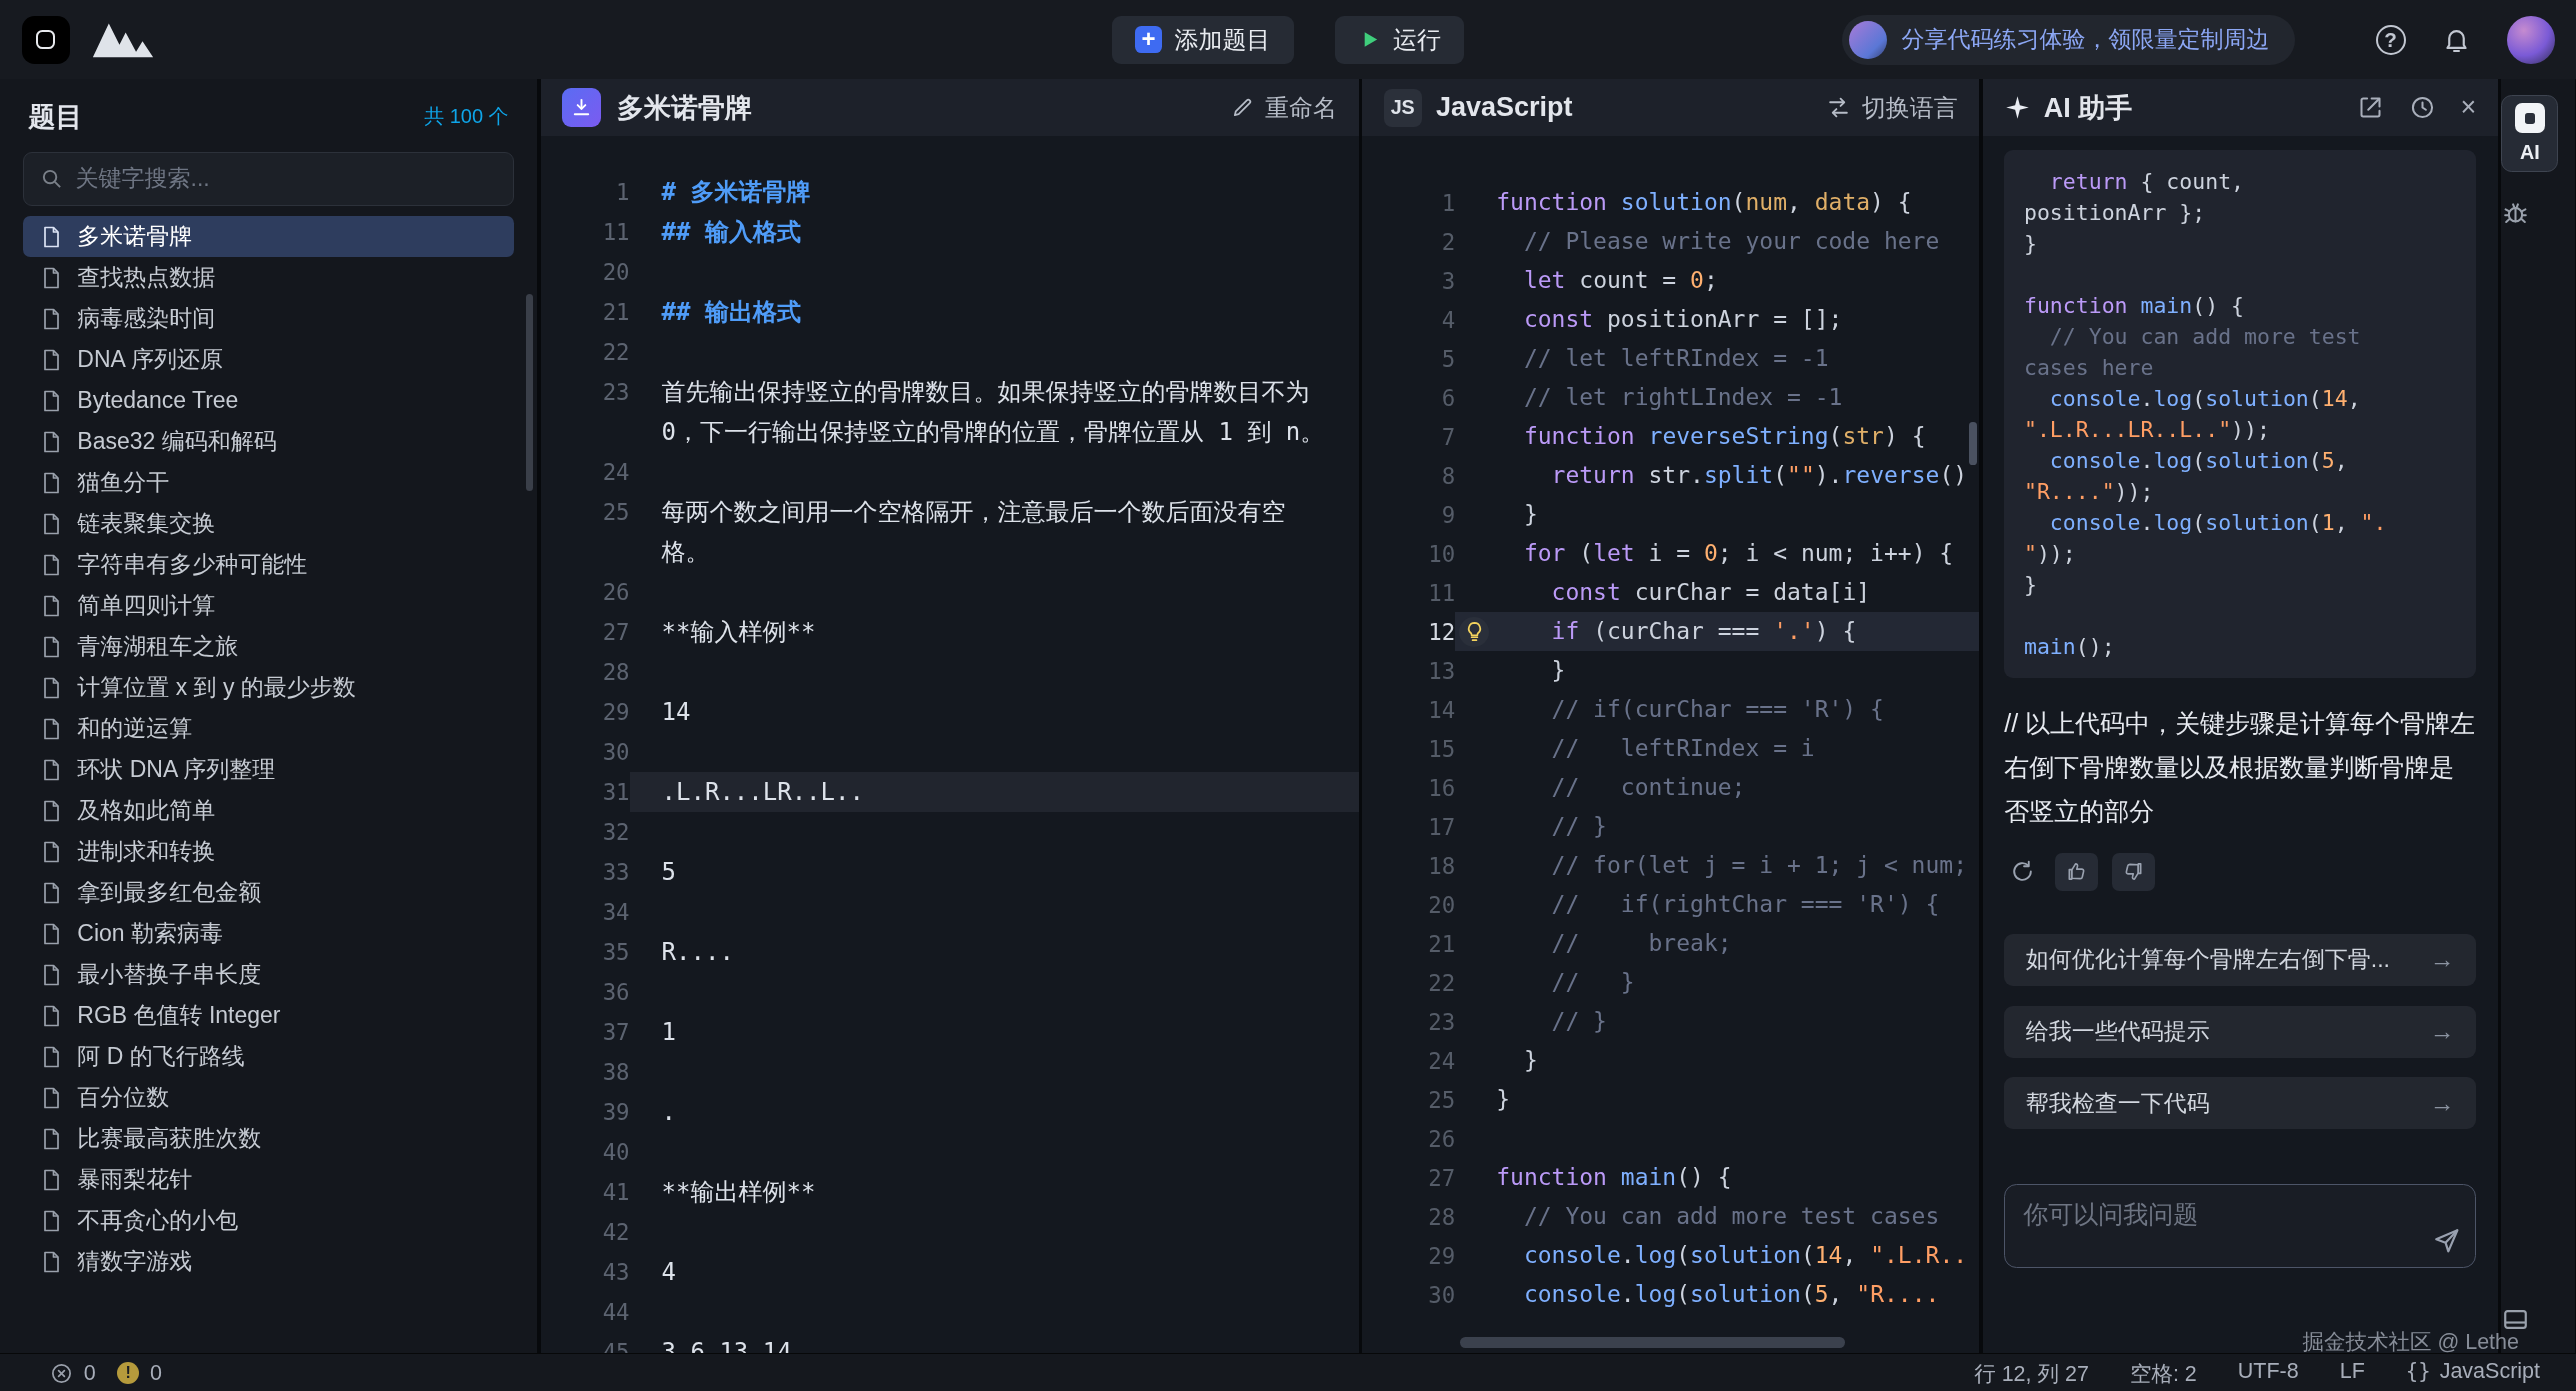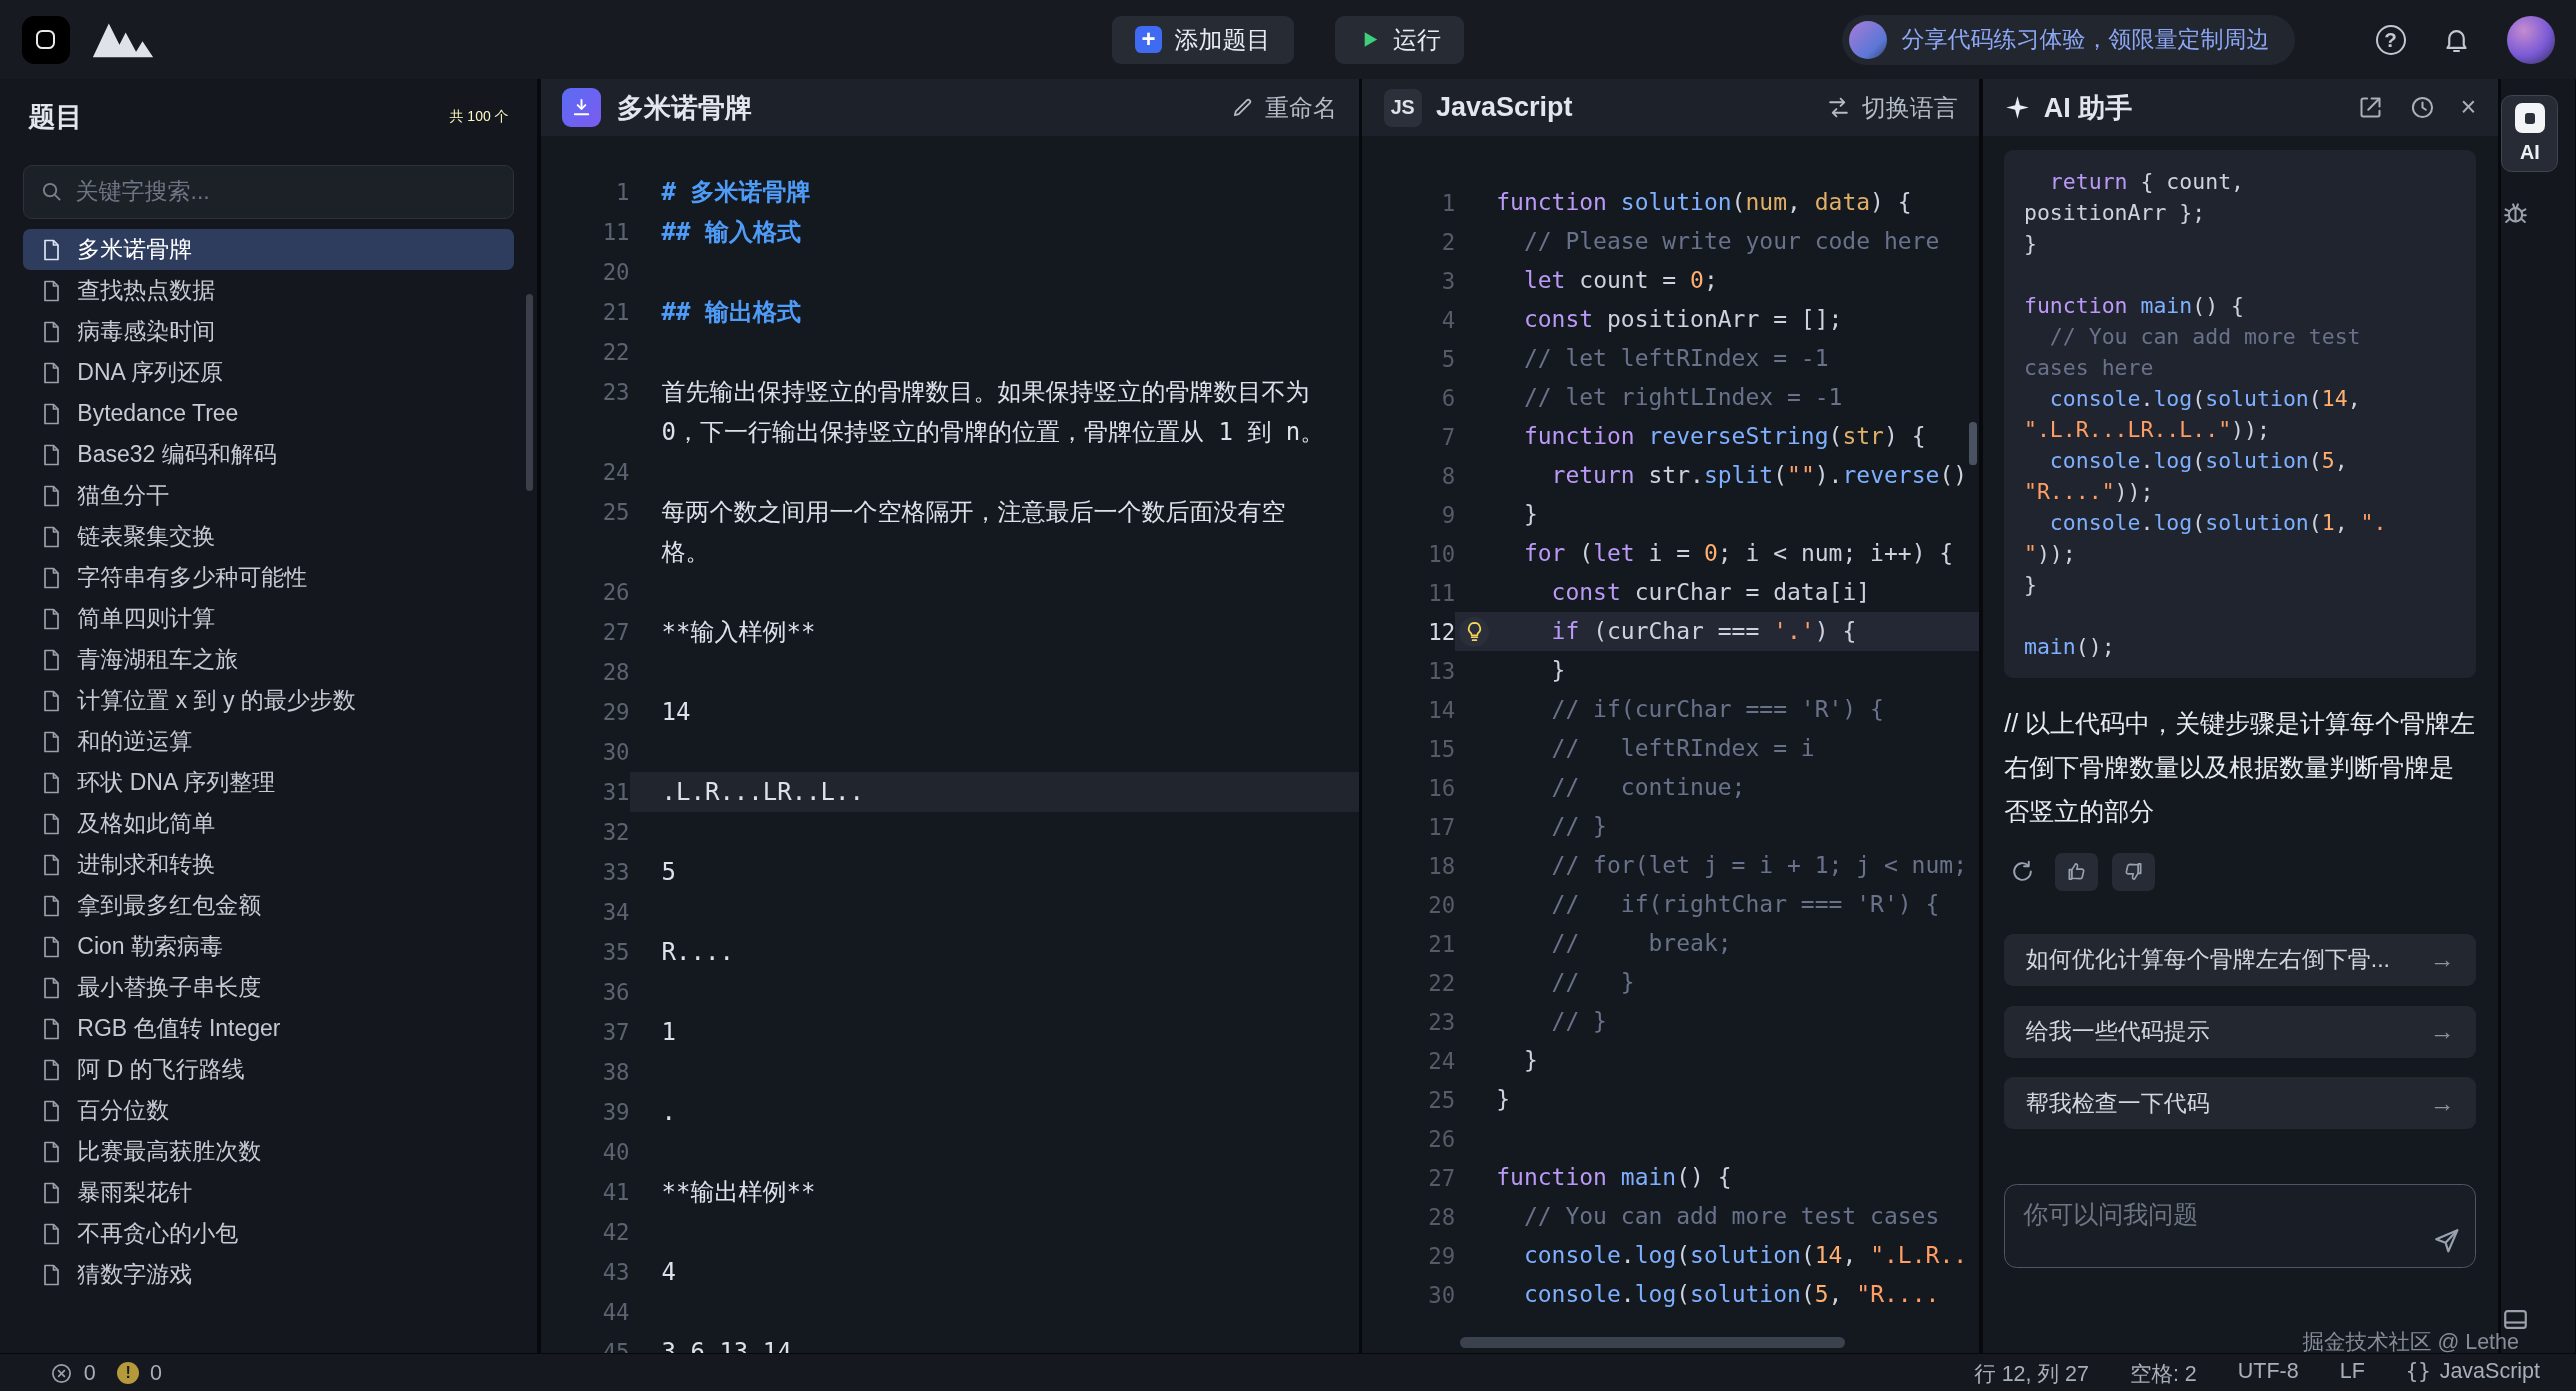--- a/index.html
+++ b/index.html
@@ -37,22 +37,22 @@
   .sidebar{width:537px;background:#14171d;padding:19.7px 23px 0;position:relative;flex:none}
   .panel{background:#14181f;flex:none;display:flex;flex-direction:column;position:relative;overflow:hidden}
   .md-panel{width:818px}.code-panel{width:617px}.ai-panel{width:515px}
   .rail{width:74px;background:#14171d;display:flex;flex-direction:column;
         padding:16px 0 16px;flex:none}
   .panel-header{height:57px;background:#1d212a;display:flex;align-items:center;padding:0 21.5px;flex:none}
 
   
   .sb-head{display:flex;align-items:center;justify-content:space-between;height:36px;padding:0 5.4px}
   .sb-title{font-size:27px;font-weight:bold}
-  .sb-count{font-size:14px;color:#fef9c3}
-  .sb-search{margin-top:30px;height:54px;background:#1c2027;border:0.9px solid #2c313a;border-radius:9px;
+  .sb-count{font-size:20px;color:#0ea5e9}
+  .sb-search{margin-top:17px;height:54px;background:#1c2027;border:0.9px solid #2c313a;border-radius:9px;
              display:flex;align-items:center;padding:0 16px;gap:12.5px;color:#7a8089}
   .sb-search input{flex:1;background:transparent;border:none;outline:none;color:#dfe3ea;
                    font-size:23px;font-family:inherit}
   .sb-search input::placeholder{color:#6e7583}
   .sb-list{margin-top:10.7px}
   .sb-item{height:41px;display:flex;align-items:center;gap:14.3px;padding:0 16px;border-radius:7.2px;
            font-size:23px;color:#c6cbd3;cursor:pointer}
   .sb-item .sb-ic{display:flex;color:#9aa1ac;flex:none}
   .sb-item.active{background:#2e3d5e;color:#fff}
   .sb-item.active .sb-ic{color:#dbe3f5}

